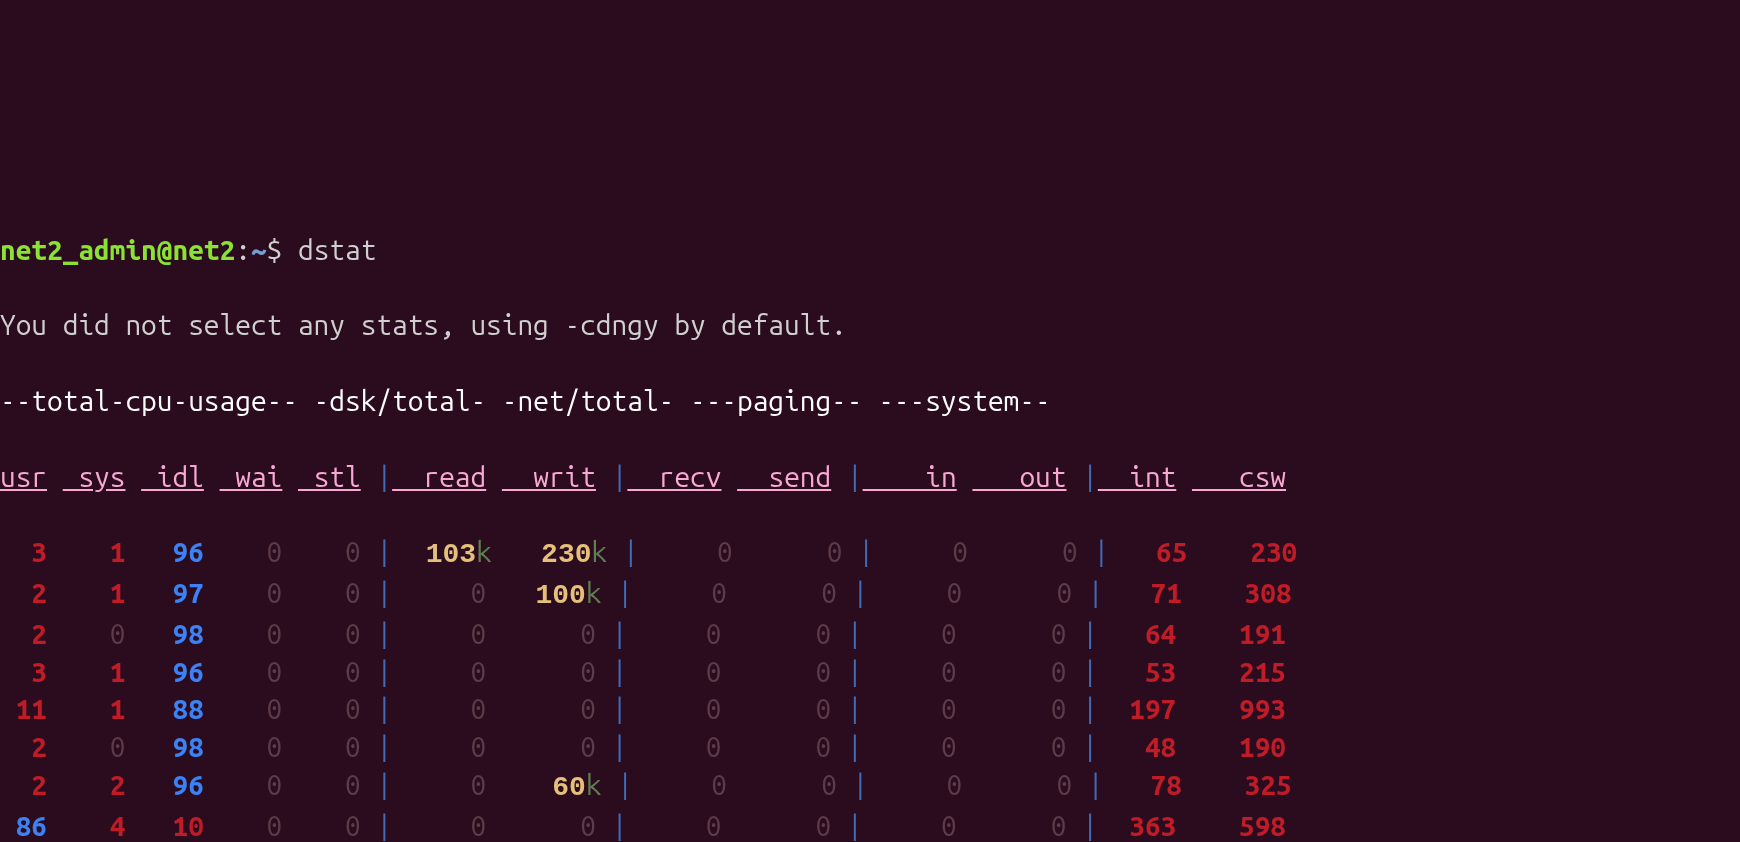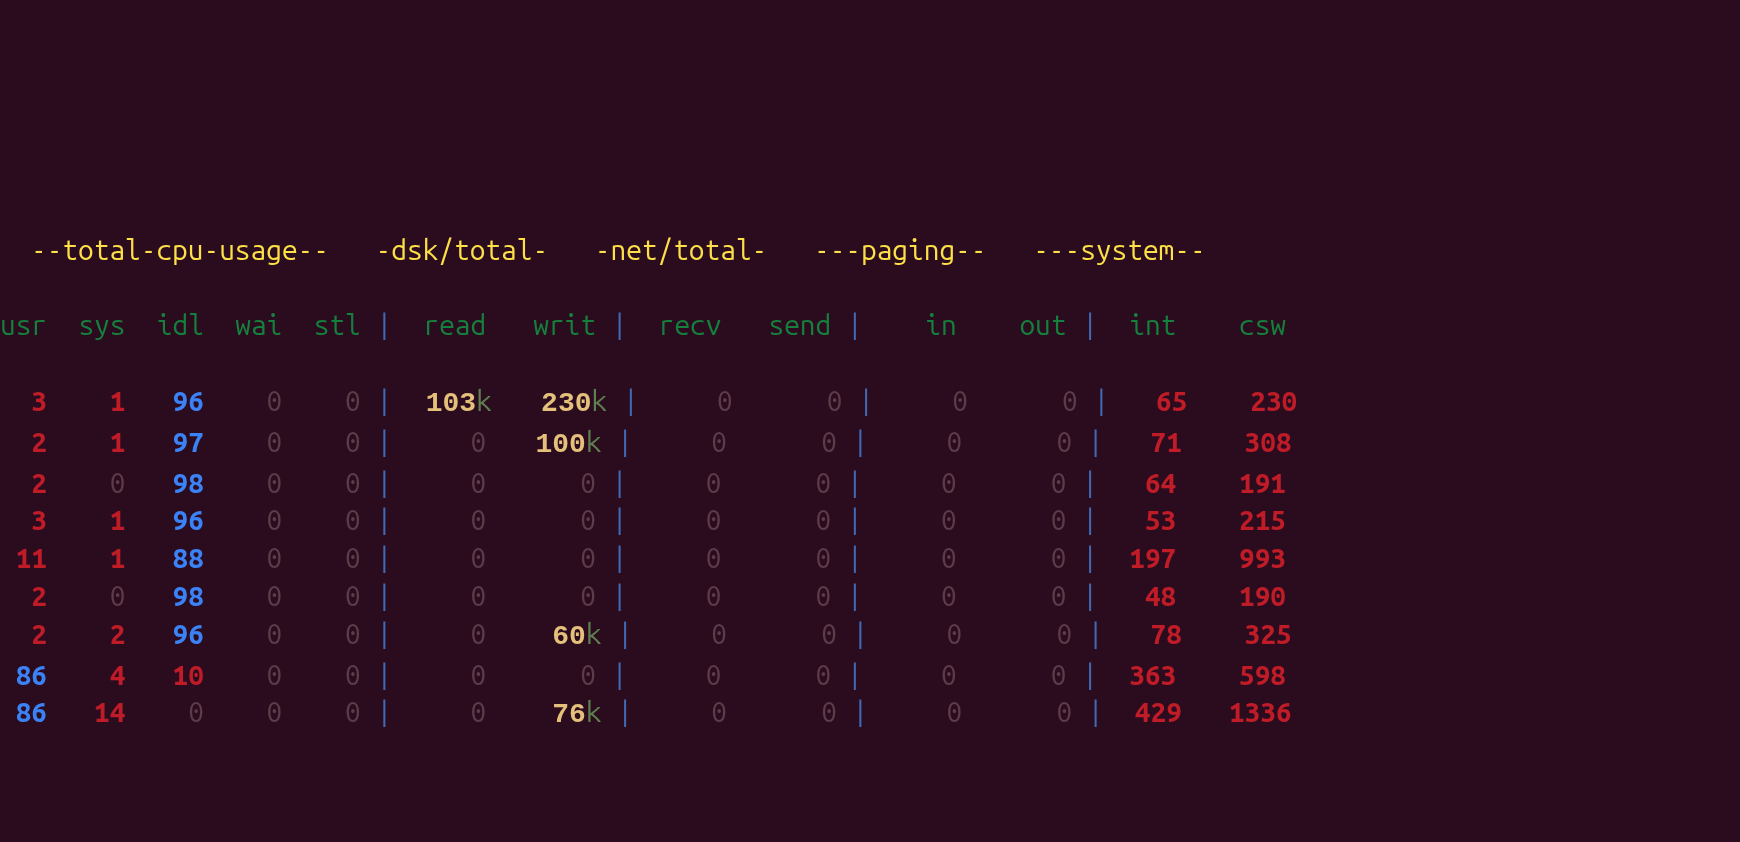--- a/index.html
+++ b/index.html
@@ -15,37 +15,39 @@
   .term {
     padding: 4px 0 0 0;
   }
   .prompt-user { color: #8ae234; font-weight: bold; }
   .prompt-host { color: #8ae234; font-weight: bold; }
   .prompt-path { color: #729fcf; font-weight: bold; }
   .prompt-sym  { color: #d0d0d0; }
   .cmd         { color: #d0d0d0; }
   .msg         { color: #d0d0d0; }
 
-  .sec-hdr     { color: #fde047; padding-left: 31px; }
-  .col-hdr     { color: #15803d; }
+  .sec-hdr     { color: #ffffff; }
+  .col-hdr     { color: #f9a8d4; text-decoration: underline; }
   .sep         { color: #3f6bb7; }
 
   .v-red       { color: #c01c28; font-weight: bold; }
   .v-green     { color: #3b82f6; font-weight: bold; }
   .v-dim       { color: #5e3b49; } 
   .v-yellow    { color: #e5c07b; font-weight: bold; font-family: Liberation Mono, monospace; }
   .v-unit      { color: #5e7f4f; }
 
   .row { display: block; }
 </style>
 </head>
 <body>
 
 
 
 <div class="term">
+<div class="row"><span class="prompt-user">net2_admin</span><span class="prompt-user">@</span><span class="prompt-host">net2</span><span class="prompt-sym">:</span><span class="prompt-path">~</span><span class="prompt-sym">$</span> <span class="cmd">dstat</span></div>
+<div class="row msg">You did not select any stats, using -cdngy by default.</div>
 <div class="row"><span class="sec-hdr">--total-cpu-usage--</span> <span class="sec-hdr">-dsk/total-</span> <span class="sec-hdr">-net/total-</span> <span class="sec-hdr">---paging--</span> <span class="sec-hdr">---system--</span></div>
 <div class="row" id="col-header"><span class="col-hdr">usr</span> <span class="col-hdr"> sys</span> <span class="col-hdr"> idl</span> <span class="col-hdr"> wai</span> <span class="col-hdr"> stl</span> <span class="sep">|</span><span class="col-hdr">  read</span> <span class="col-hdr">  writ</span> <span class="sep">|</span><span class="col-hdr">  recv</span> <span class="col-hdr">  send</span> <span class="sep">|</span><span class="col-hdr">    in</span> <span class="col-hdr">   out</span> <span class="sep">|</span><span class="col-hdr">  int</span> <span class="col-hdr">   csw</span> </div>
 <div id="data-rows"><div class="row"><span class="v-red">  3</span> <span class="v-red">   1</span> <span class="v-green">  96</span> <span class="v-dim">   0</span> <span class="v-dim">   0</span> <span class="sep">|</span><span class="v-yellow">  103</span><span class="v-unit">k</span> <span class="v-yellow">  230</span><span class="v-unit">k</span> <span class="sep">|</span><span class="v-dim">     0</span> <span class="v-dim">     0</span> <span class="sep">|</span><span class="v-dim">     0</span> <span class="v-dim">     0</span> <span class="sep">|</span><span class="v-red">   65</span> <span class="v-red">   230</span> </div><div class="row"><span class="v-red">  2</span> <span class="v-red">   1</span> <span class="v-green">  97</span> <span class="v-dim">   0</span> <span class="v-dim">   0</span> <span class="sep">|</span><span class="v-dim">     0</span> <span class="v-yellow">  100</span><span class="v-unit">k</span> <span class="sep">|</span><span class="v-dim">     0</span> <span class="v-dim">     0</span> <span class="sep">|</span><span class="v-dim">     0</span> <span class="v-dim">     0</span> <span class="sep">|</span><span class="v-red">   71</span> <span class="v-red">   308</span> </div><div class="row"><span class="v-red">  2</span> <span class="v-dim">   0</span> <span class="v-green">  98</span> <span class="v-dim">   0</span> <span class="v-dim">   0</span> <span class="sep">|</span><span class="v-dim">     0</span> <span class="v-dim">     0</span> <span class="sep">|</span><span class="v-dim">     0</span> <span class="v-dim">     0</span> <span class="sep">|</span><span class="v-dim">     0</span> <span class="v-dim">     0</span> <span class="sep">|</span><span class="v-red">   64</span> <span class="v-red">   191</span> </div><div class="row"><span class="v-red">  3</span> <span class="v-red">   1</span> <span class="v-green">  96</span> <span class="v-dim">   0</span> <span class="v-dim">   0</span> <span class="sep">|</span><span class="v-dim">     0</span> <span class="v-dim">     0</span> <span class="sep">|</span><span class="v-dim">     0</span> <span class="v-dim">     0</span> <span class="sep">|</span><span class="v-dim">     0</span> <span class="v-dim">     0</span> <span class="sep">|</span><span class="v-red">   53</span> <span class="v-red">   215</span> </div><div class="row"><span class="v-red"> 11</span> <span class="v-red">   1</span> <span class="v-green">  88</span> <span class="v-dim">   0</span> <span class="v-dim">   0</span> <span class="sep">|</span><span class="v-dim">     0</span> <span class="v-dim">     0</span> <span class="sep">|</span><span class="v-dim">     0</span> <span class="v-dim">     0</span> <span class="sep">|</span><span class="v-dim">     0</span> <span class="v-dim">     0</span> <span class="sep">|</span><span class="v-red">  197</span> <span class="v-red">   993</span> </div><div class="row"><span class="v-red">  2</span> <span class="v-dim">   0</span> <span class="v-green">  98</span> <span class="v-dim">   0</span> <span class="v-dim">   0</span> <span class="sep">|</span><span class="v-dim">     0</span> <span class="v-dim">     0</span> <span class="sep">|</span><span class="v-dim">     0</span> <span class="v-dim">     0</span> <span class="sep">|</span><span class="v-dim">     0</span> <span class="v-dim">     0</span> <span class="sep">|</span><span class="v-red">   48</span> <span class="v-red">   190</span> </div><div class="row"><span class="v-red">  2</span> <span class="v-red">   2</span> <span class="v-green">  96</span> <span class="v-dim">   0</span> <span class="v-dim">   0</span> <span class="sep">|</span><span class="v-dim">     0</span> <span class="v-yellow">   60</span><span class="v-unit">k</span> <span class="sep">|</span><span class="v-dim">     0</span> <span class="v-dim">     0</span> <span class="sep">|</span><span class="v-dim">     0</span> <span class="v-dim">     0</span> <span class="sep">|</span><span class="v-red">   78</span> <span class="v-red">   325</span> </div><div class="row"><span class="v-green"> 86</span> <span class="v-red">   4</span> <span class="v-red">  10</span> <span class="v-dim">   0</span> <span class="v-dim">   0</span> <span class="sep">|</span><span class="v-dim">     0</span> <span class="v-dim">     0</span> <span class="sep">|</span><span class="v-dim">     0</span> <span class="v-dim">     0</span> <span class="sep">|</span><span class="v-dim">     0</span> <span class="v-dim">     0</span> <span class="sep">|</span><span class="v-red">  363</span> <span class="v-red">   598</span> </div><div class="row"><span class="v-green"> 86</span> <span class="v-red">  14</span> <span class="v-dim">   0</span> <span class="v-dim">   0</span> <span class="v-dim">   0</span> <span class="sep">|</span><span class="v-dim">     0</span> <span class="v-yellow">   76</span><span class="v-unit">k</span> <span class="sep">|</span><span class="v-dim">     0</span> <span class="v-dim">     0</span> <span class="sep">|</span><span class="v-dim">     0</span> <span class="v-dim">     0</span> <span class="sep">|</span><span class="v-red">  429</span> <span class="v-red">  1336</span> </div></div>
 </div>
 
 
 
 
 </body></html>

